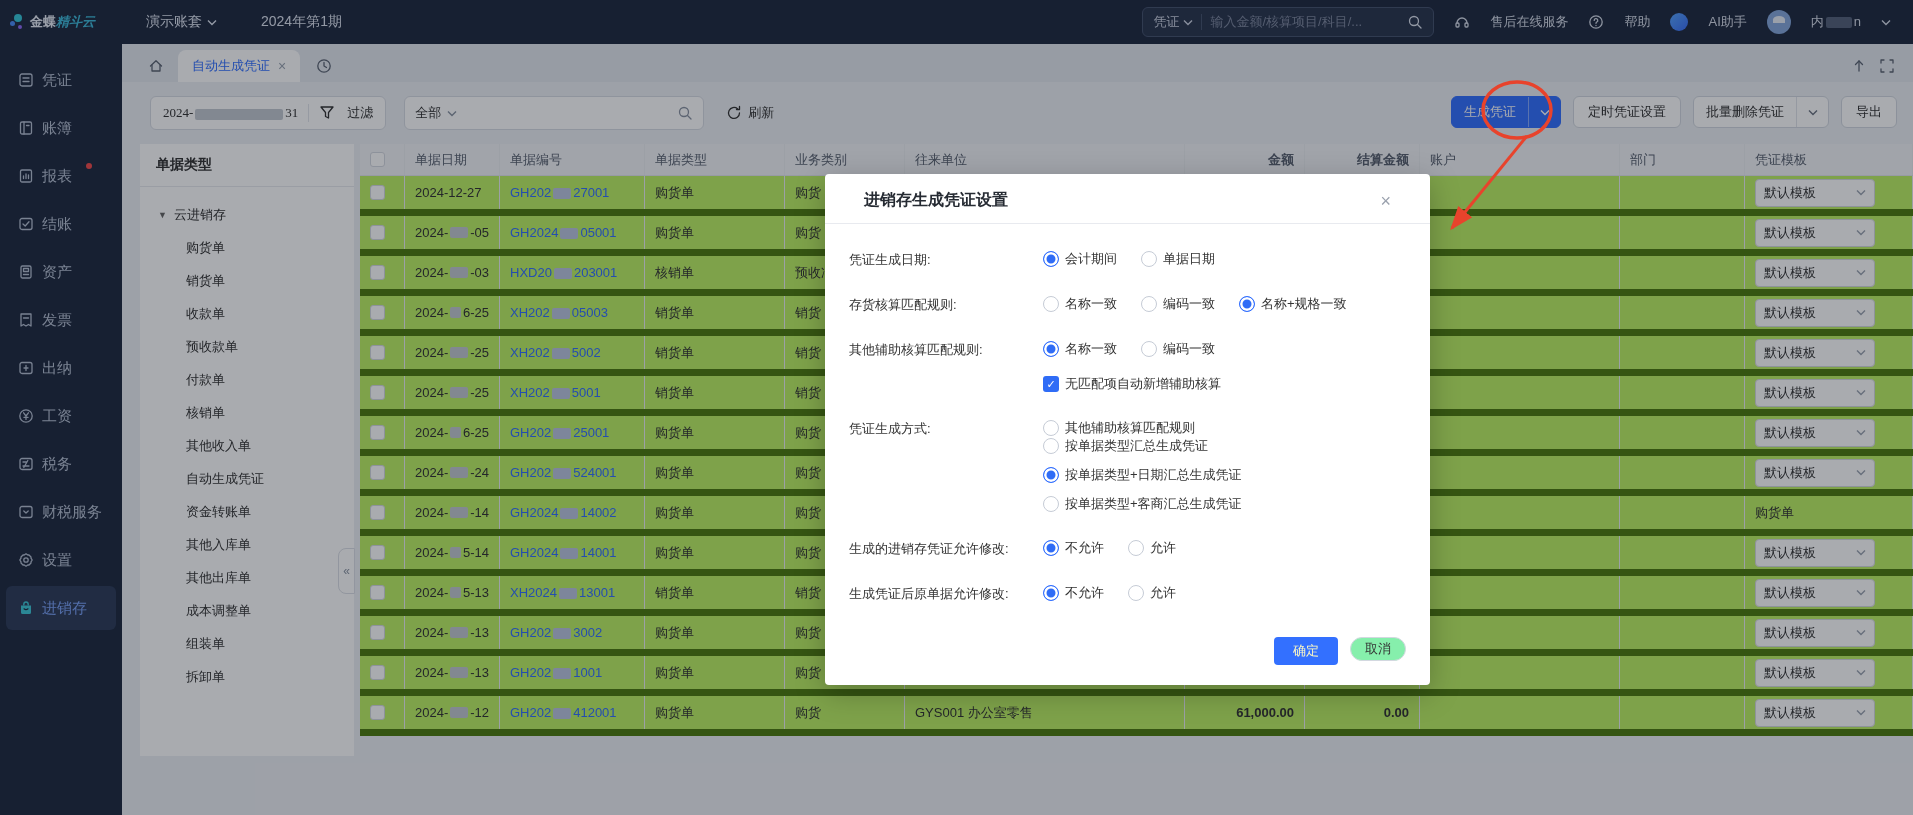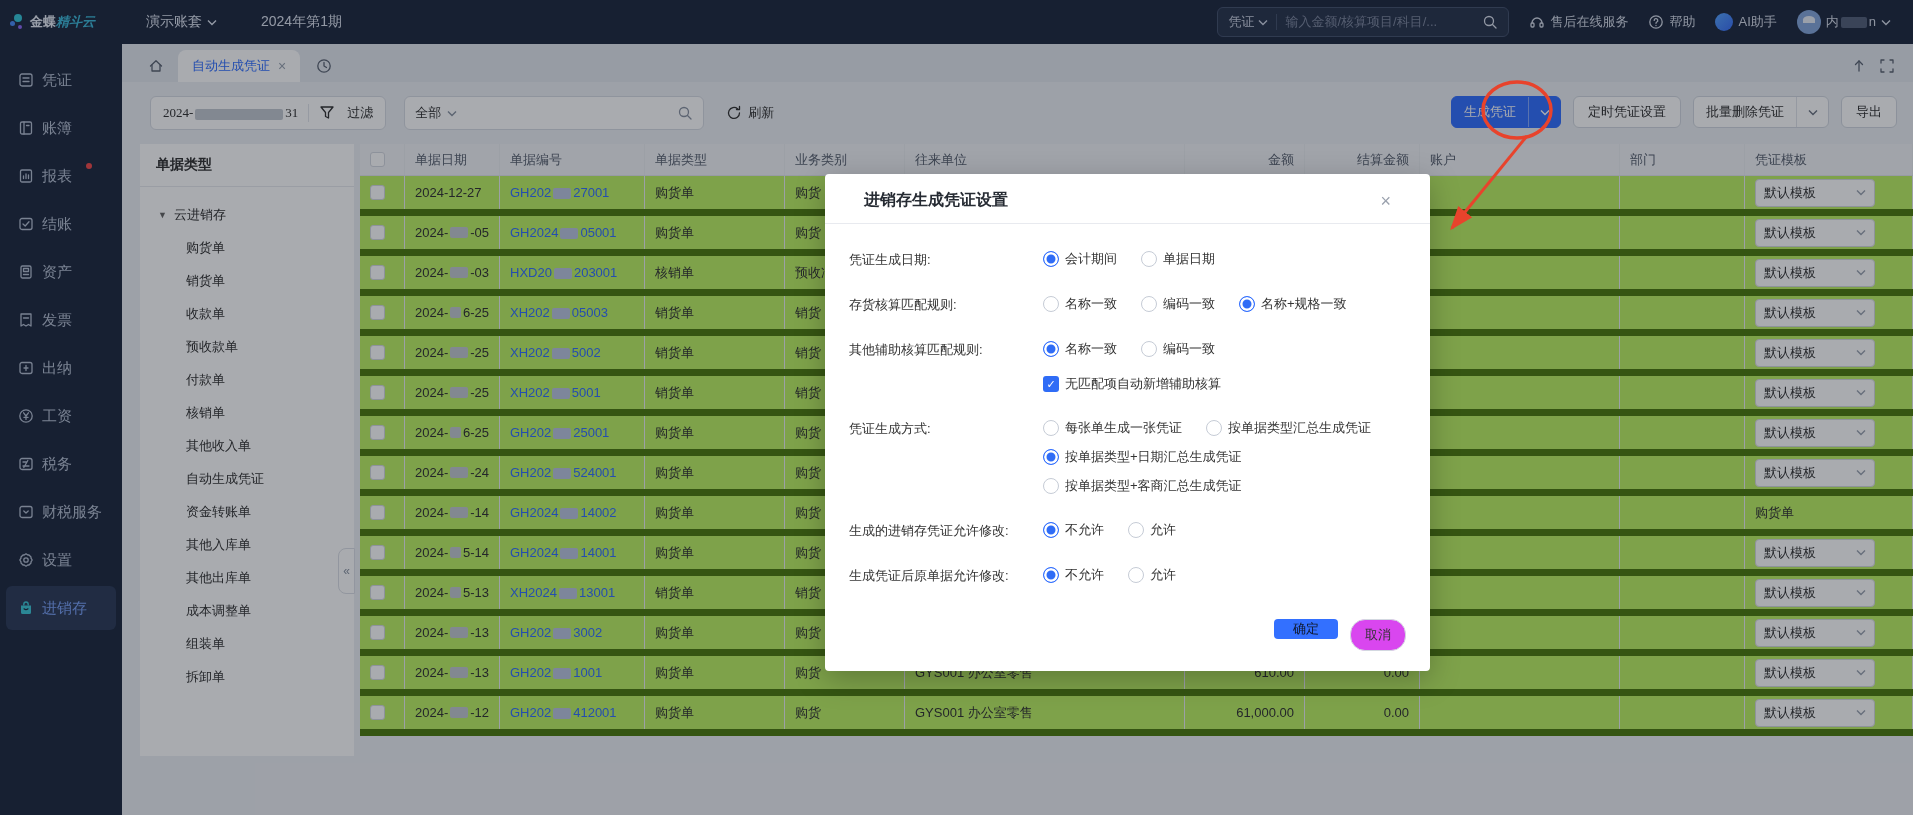--- a/index.html
+++ b/index.html
@@ -28,21 +28,21 @@
   .topbar { position:absolute; left:122px; top:0; right:0; height:44px; background:#1f2a40;
     display:flex; align-items:center; color:#dde3ef; }
   .topbar .acct { margin-left:24px; display:flex; align-items:center; gap:5px; font-size:14px; cursor:pointer;}
   .topbar .period { margin-left:44px; font-size:14px; }
   .topbar-right { margin-left:auto; display:flex; align-items:center; gap:20px; padding-right:22px; }
   .searchbox { width:292px; height:30px; background:#2a364e; border:1px solid #46536e; border-radius:6px;
     display:flex; align-items:center; padding:0 10px; gap:8px; }
   .searchbox .cat { display:flex; align-items:center; gap:4px; color:#cdd4e3; cursor:pointer;}
   .searchbox .sep { width:1px; height:16px; background:#46536e; }
   .searchbox .ph { color:#7e889e; flex:1; white-space:nowrap; overflow:hidden; }
-  .tb-link { display:flex; align-items:center; gap:5px; color:#d6dce8; cursor:pointer; }
+  .tb-link { display:flex; align-items:center; gap:20px; color:#d6dce8; cursor:pointer; }
   .ai-ball { width:18px; height:18px; border-radius:50%; background:linear-gradient(135deg,#58a6ff,#3b6ef5); }
   .avatar { width:24px; height:24px; border-radius:50%; background:#86a8dc; position:relative; overflow:hidden;}
   .avatar:after { content:""; position:absolute; left:6px; top:6px; width:12px; height:7px; border-radius:50% 50% 0 0; background:#e8eef8;}
 
   
   .tabrow { position:absolute; left:122px; top:44px; right:0; height:38px; background:#e4e8ef;
     display:flex; align-items:flex-end; }
   .tabrow .home { margin:0 14px 8px 26px; color:#5b6472; cursor:pointer;}
   .tab-active { height:32px; background:#fff; border-radius:8px 8px 0 0; display:flex; align-items:center;
     gap:8px; padding:0 14px; color:#3370ff; cursor:pointer; }
@@ -80,21 +80,21 @@
     border:1px solid #dcdfe6; border-radius:8px 0 0 8px; display:flex; align-items:center; justify-content:center;
     color:#8a93a2; font-size:12px; cursor:pointer; z-index:2;}
 
   
   .table-panel { position:absolute; left:360px; top:144px; right:0; background:#fff; }
   .trow { display:grid; grid-template-columns:45px 95px 145px 140px 120px 280px 120px 115px 200px 125px 1fr; }
   .thead { height:32px; background:#f3f5f8; border-bottom:1px solid #e4e7ed; }
   .thead .cell { color:#5a6270; }
   .cell { display:flex; align-items:center; padding:0 10px; border-right:1px solid #eceef2;
     white-space:nowrap; overflow:hidden; }
-  .cell.r { justify-content:flex-end; }
+  .cell.r { justify-content:flex-end;font-weight:bold; }
   .tbody .trow { height:40px; border-bottom:7px solid #4d7c0f; background:#bef264; }
   .link { color:#3370ff; cursor:pointer; }
   .cb { width:15px; height:15px; border:1px solid #d5d9e0; border-radius:3px; background:#fff; cursor:pointer; }
   .tpl-select { width:120px; height:28px; border:1px solid #d6dae1; border-radius:4px; display:flex;
     align-items:center; justify-content:space-between; padding:0 8px; cursor:pointer; background:#fff; color:#333;}
   .tpl-select .chev { color:#9aa3b0; }
   .redact { display:inline-block; height:11px; background:#c4c9d2; border-radius:2px; margin:0 2px;
     vertical-align:middle; filter:blur(.6px); }
   .redact.blue { background:#bcc6e0; }
 
@@ -111,23 +111,23 @@
   .mrow .mlabel { width:194px; flex:0 0 194px; color:#333; padding-top:1px; }
   .opts { display:flex; flex-wrap:wrap; }
   .opt { display:inline-flex; align-items:center; gap:6px; margin-right:24px; cursor:pointer; color:#333; }
   .radio { width:16px; height:16px; border-radius:50%; border:1px solid #c6ccd6; background:#fff; flex:0 0 auto;}
   .radio.on { border-color:#3370ff; background:#2f6cf6; box-shadow:inset 0 0 0 2.5px #fff; }
   .ckbx { width:16px; height:16px; border-radius:3px; background:#2f6cf6; color:#fff; font-size:11px;
     display:flex; align-items:center; justify-content:center; flex:0 0 auto; }
   .mrow.tight { margin-top:-10px; }
   .radio-lines { display:flex; flex-direction:column; gap:11px; }
   .modal-foot { display:flex; justify-content:flex-end; gap:12px; padding:0 24px 20px; }
-  .btn-ok { min-width:64px; height:20px; background:#3370ff; color:#0f172a; border:none; border-radius:4px;
+  .btn-ok { min-width:64px; height:28px; background:#3370ff; color:#fef9c3; border:none; border-radius:4px;
     font-size:13px; cursor:pointer; }
-  .btn-cancel { min-width:56px; height:32px; background:#d946ef; color:#333; border:1px solid #d3d8e0;
+  .btn-cancel { min-width:56px; height:24px; background:#86efac; color:#333; border:1px solid #d3d8e0;
     border-radius:15px; font-size:13px; cursor:pointer; }
 
   .annotation { position:absolute; inset:0; z-index:60; pointer-events:none; }
   svg.icon { display:block; }
 </style>
 </head>
 <body>
 
 <div class="app">
 
@@ -937,21 +937,21 @@
       <span class="ckbx">✓</span>
       <span>无匹配项自动新增辅助核算</span>
         </span>
       </div>
       <div class="mrow">
         <div class="mlabel">凭证生成方式:</div>
         <div class="radio-lines">
           <div class="opts">
             <span class="opt">
      <span class="radio"></span>
-     <span>每张单生成一张凭证</span>
+     <span>其他辅助核算匹配规则</span>
             </span>
             <span class="opt">
      <span class="radio"></span>
      <span>按单据类型汇总生成凭证</span>
             </span>
           </div>
           <div class="opts">
             <span class="opt">
      <span class="radio on"></span>
      <span>按单据类型+日期汇总生成凭证</span>

